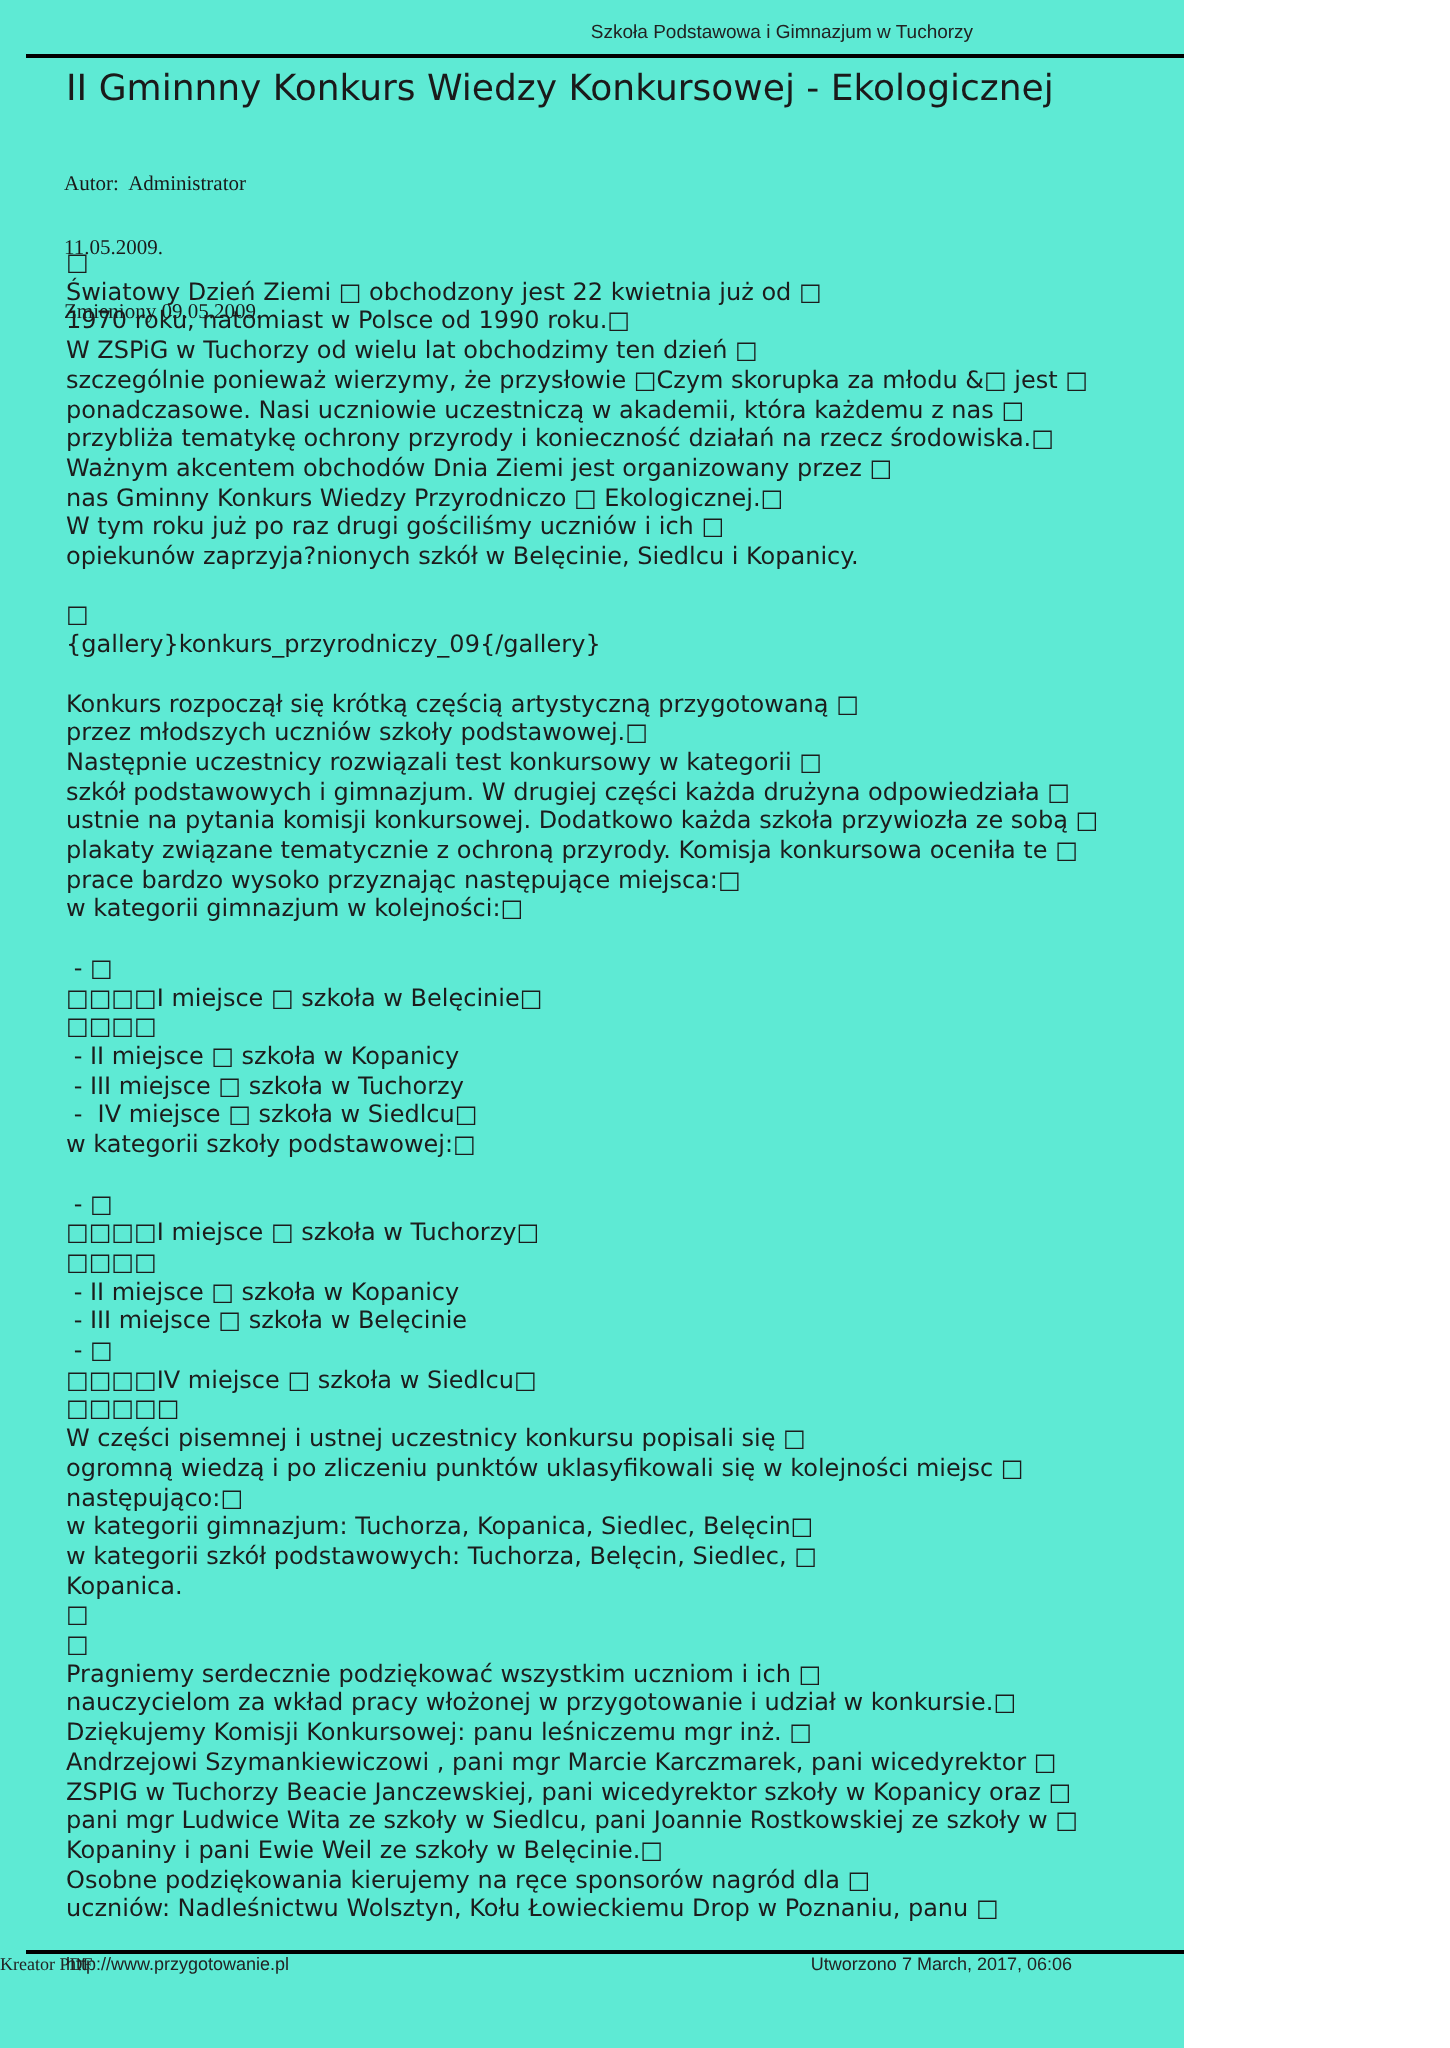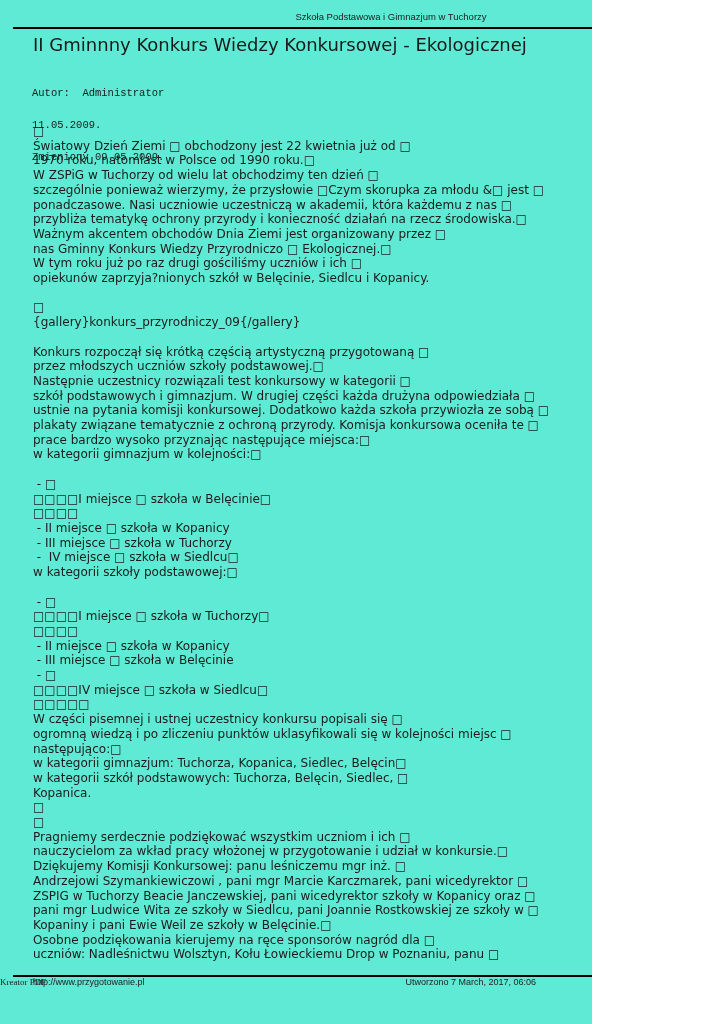--- a/index.html
+++ b/index.html
@@ -42,21 +42,21 @@
     line-height: 22px;
     color: #1a1a1a;
     white-space: nowrap;
   }
   .meta {
     position: absolute;
     top: 66px;
     left: 32px;
     font-size: 10.5px;
     line-height: 10.8px;
-    font-family: Liberation Mono, monospace;
+    font-family: Liberation Serif, serif;
     white-space: pre;
     color: #1a1a1a;
   }
   .body-text {
     position: absolute;
     top: 124px;
     left: 33px;
     font-size: 12px;
     line-height: 14.7px;
     white-space: pre;

